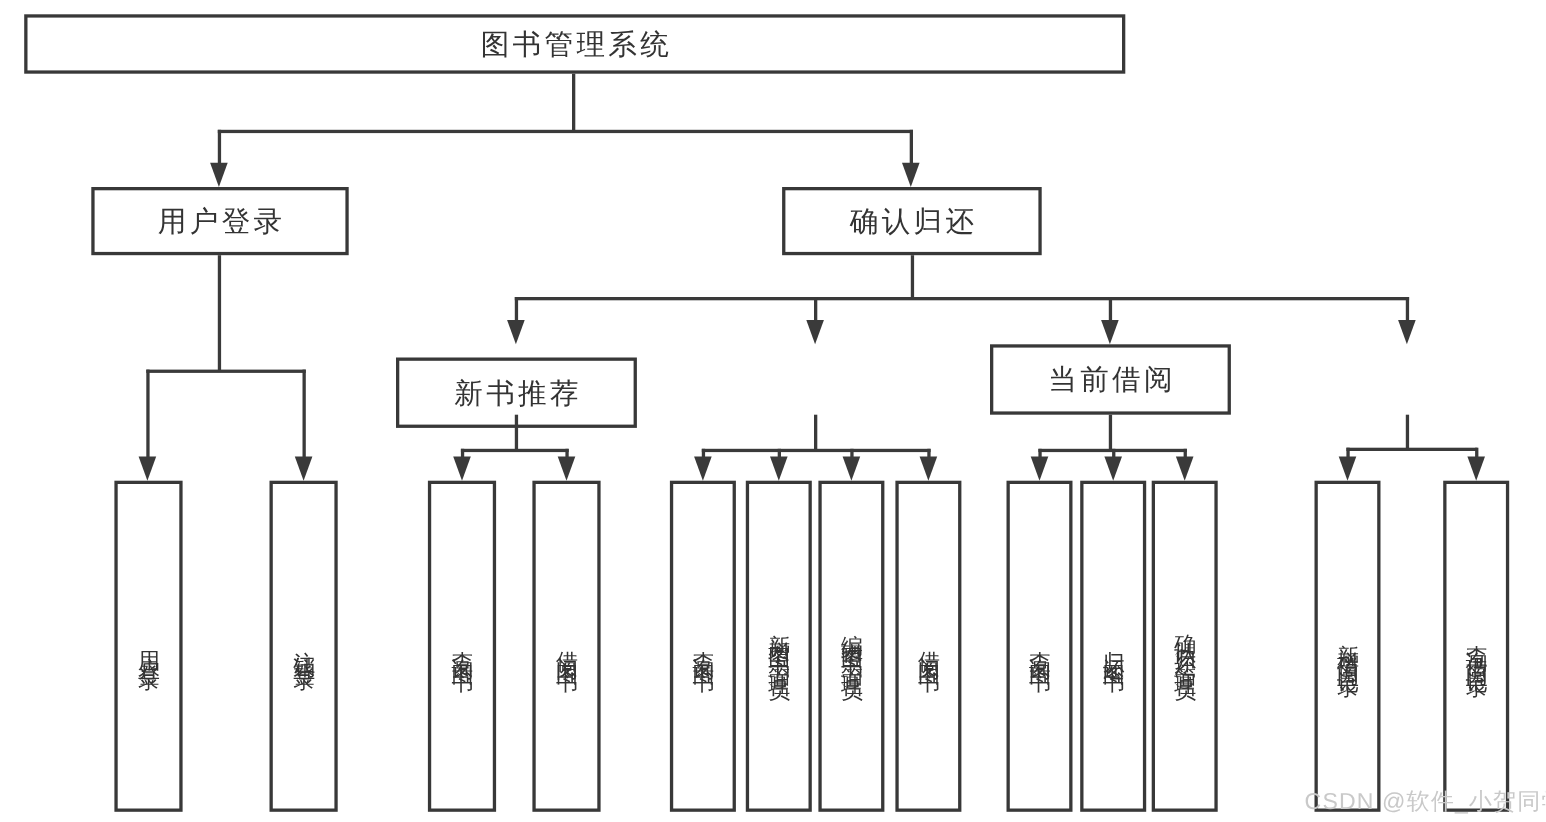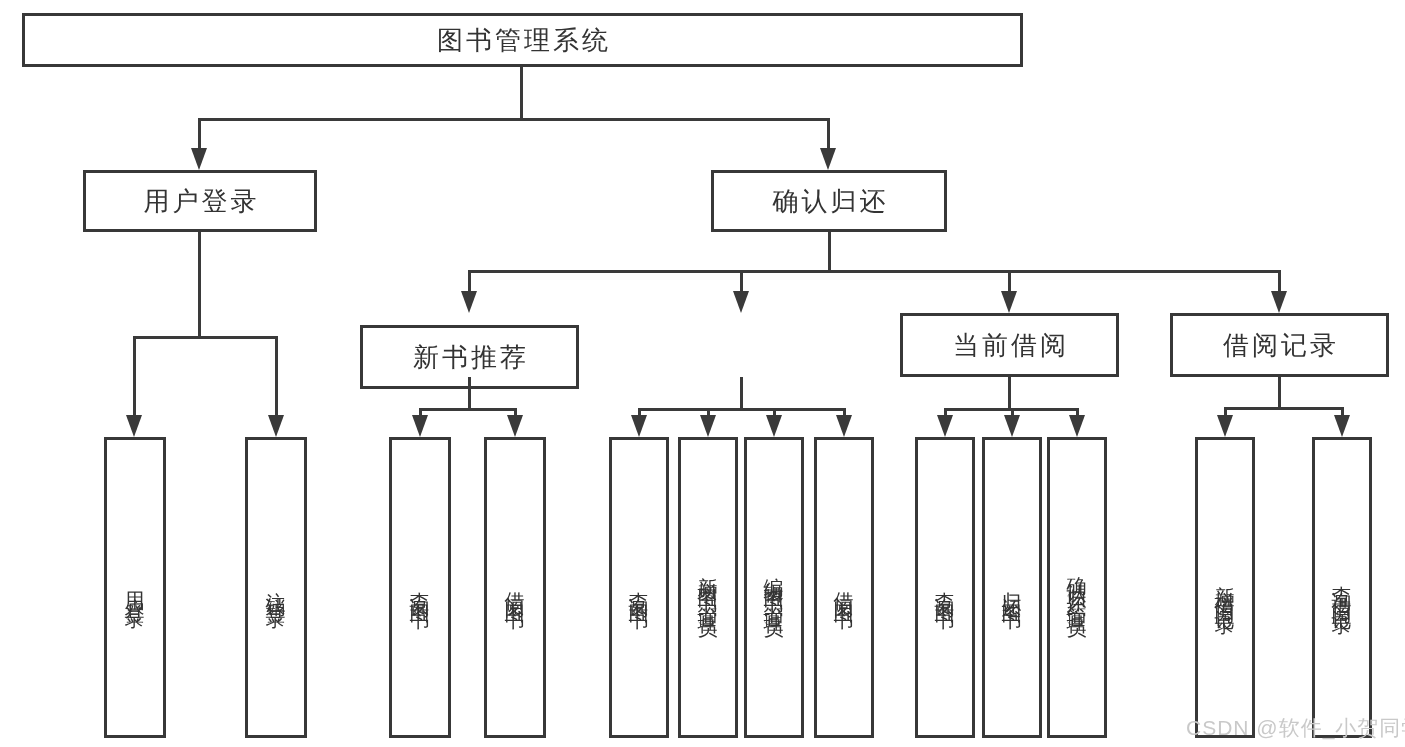--- a/index.html
+++ b/index.html
@@ -72,23 +72,20 @@
 
   <div class="box hbox" style="left:360px; top:313px; width:219px; height:64px;margin-top:12px;">
     <span class="lbl">新书推荐</span>
   </div>
 
 
   <div class="box hbox" style="left:900px; top:313px; width:219px; height:64px;">
     <span class="lbl">当前借阅</span>
   </div>
 
-  <div class="box hbox" style="left:1170px; top:313px; width:219px; height:64px;">
-    <span class="lbl">借阅记录</span>
-  </div>
 
   <div class="box vbox" style="left:104px; top:437px; width:62px; height:301px;">
     <span class="lbl">用户登录</span>
   </div>
 
   <div class="box vbox" style="left:245px; top:437px; width:62px; height:301px;">
     <span class="lbl">注销登录</span>
   </div>
 
   <div class="box vbox" style="left:389px; top:437px; width:62px; height:301px;">

